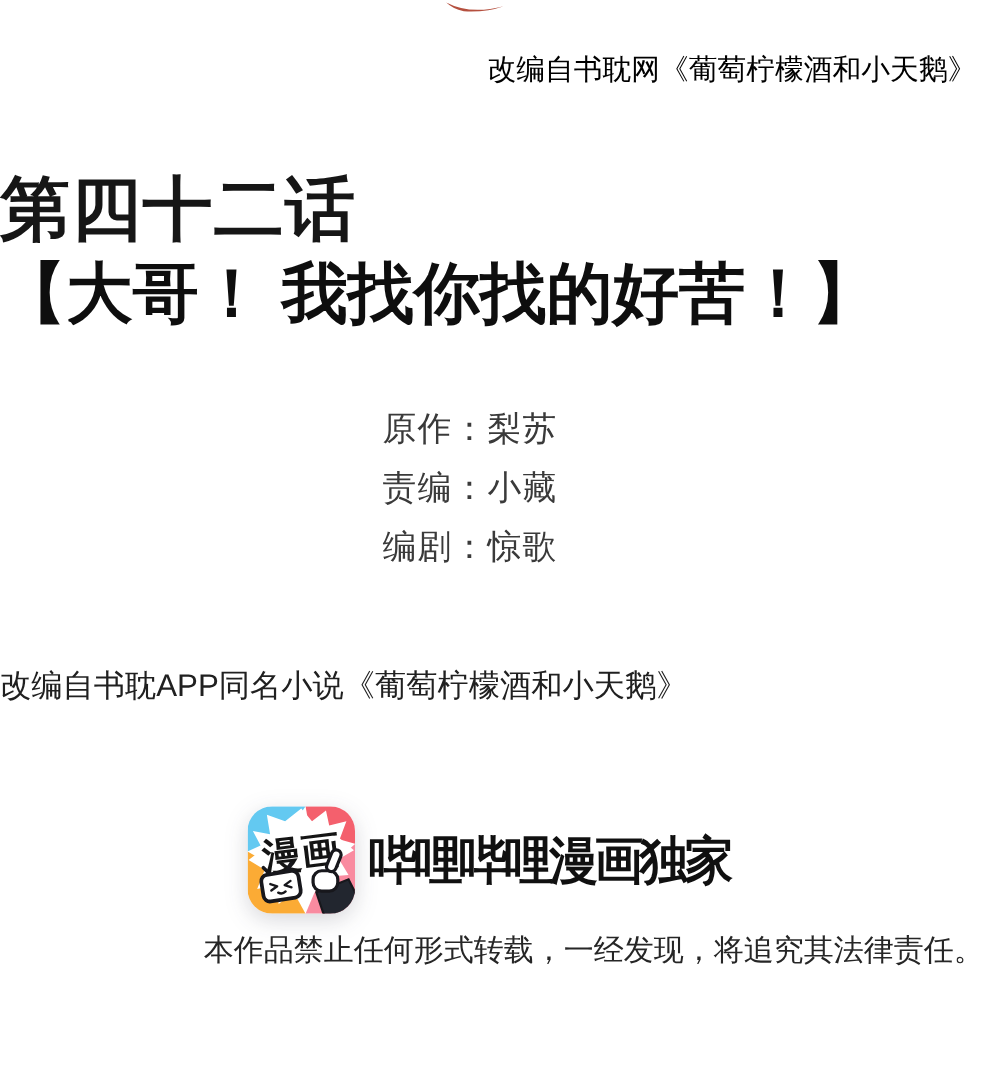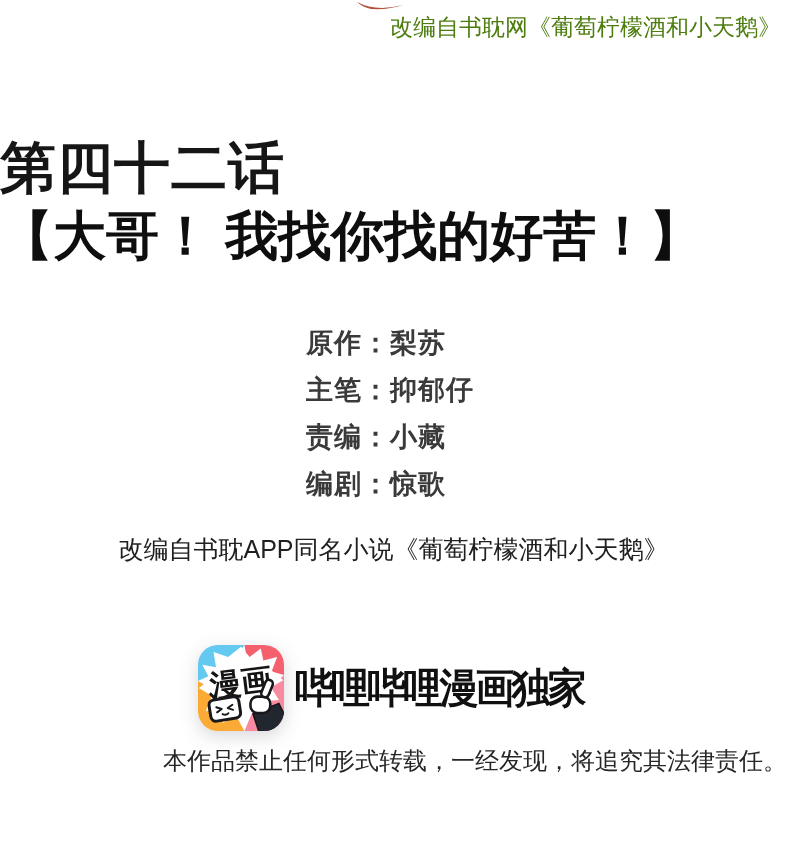--- a/index.html
+++ b/index.html
@@ -63,28 +63,27 @@
     left: 306px;
     top: 320px;
     font-size: 27px;
     color: #3a3a3a;
     letter-spacing: 1px;
   }
   .credit-line {
     height: 47px;
     line-height: 47px;
     white-space: nowrap;
-    font-weight: bold;
   }
   .source-note {
     position: absolute;
     top: 532px;
     left: 0;
     width: 100%;
-    text-align: center;
+    text-align: left;
     font-size: 25px;
     line-height: 34px;
     color: #202020;
     white-space: nowrap;
   }
   .publisher-row {
     position: absolute;
     left: 198px;
     top: 645px;
     display: flex;
@@ -120,32 +119,29 @@
 </style>
 </head>
 <body>
 
 <div class="page">
 
   <svg class="brush" width="50" height="14" viewBox="0 0 50 14">
     <path d="M1,2 Q20,12 47,5 Q33,10 15,9 Q6,7 1,2 Z" fill="#b5503f"></path>
   </svg>
 
-  <div class="top-note" style="color: #4d7c0f;">改编自书耽网《葡萄柠檬酒和小天鹅》</div>
+  <div class="top-note" style="color: #000000; margin-top: 28px;">改编自书耽网《葡萄柠檬酒和小天鹅》</div>
 
   <div class="episode serif">第四十二话</div>
 
   <div class="main-title serif">【大哥！ 我找你找的好苦！】</div>
 
   <div class="credits">
     <div class="credit-line">
       <span>原作：</span><span>梨苏</span>
-    </div>
-    <div class="credit-line">
-      <span>主笔：</span><span>抑郁仔</span>
     </div>
     <div class="credit-line">
       <span>责编：</span><span>小藏</span>
     </div>
     <div class="credit-line">
       <span>编剧：</span><span>惊歌</span>
     </div>
   </div>
 
   <div class="source-note">改编自书耽APP同名小说《葡萄柠檬酒和小天鹅》</div>

